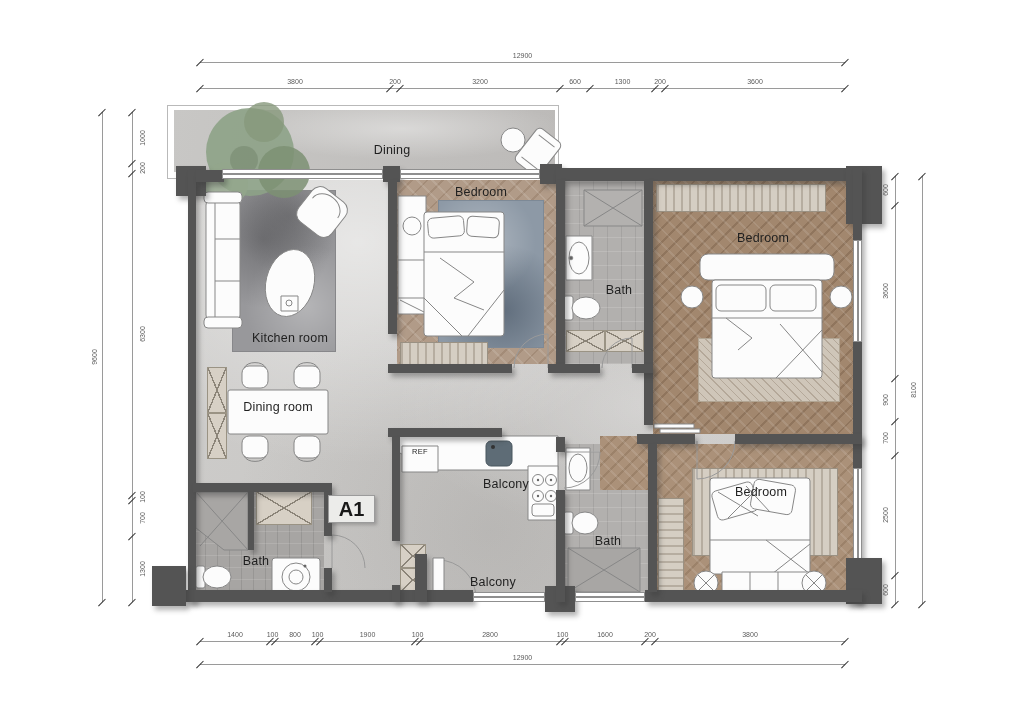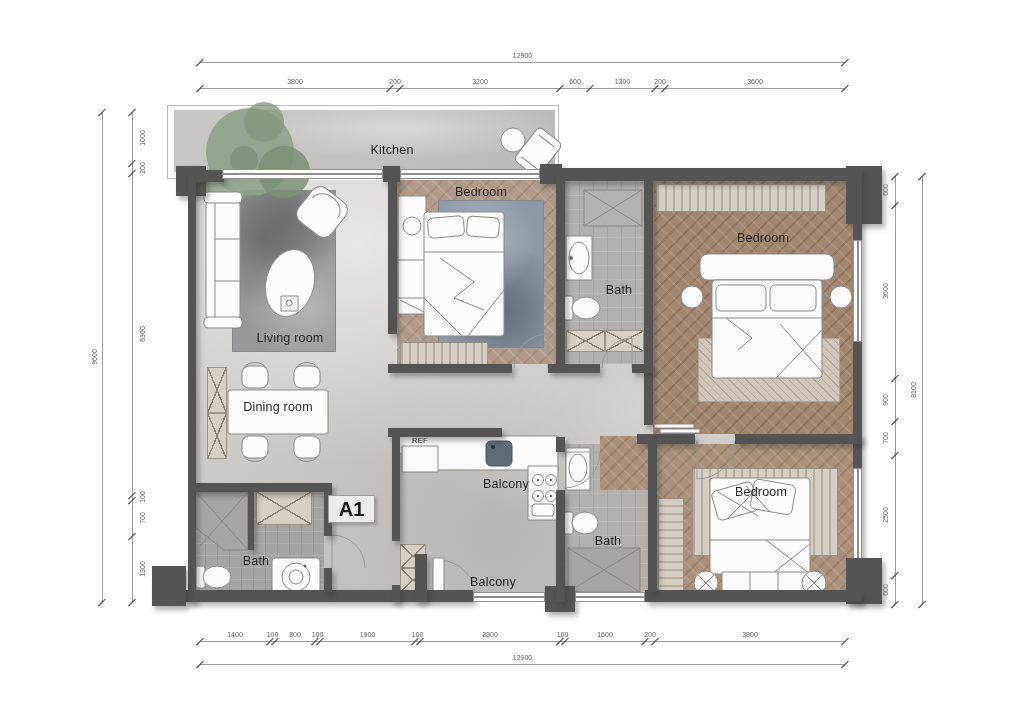--- a/index.html
+++ b/index.html
@@ -330,28 +330,28 @@
   <div class="wall" style="left:556px;top:437px;width:9px;height:15px"></div>
   <div class="wall" style="left:556px;top:490px;width:9px;height:112px"></div>
   <div class="wall" style="left:637px;top:434px;width:58px;height:10px"></div>
   <div class="wall" style="left:735px;top:434px;width:127px;height:10px"></div>
   <div class="wall" style="left:648px;top:444px;width:9px;height:148px"></div>
   <div class="wall" style="left:193px;top:483px;width:139px;height:9px"></div>
   <div class="wall" style="left:324px;top:492px;width:8px;height:44px"></div>
   <div class="wall" style="left:324px;top:568px;width:8px;height:24px"></div>
   <div class="wall" style="left:248px;top:492px;width:6px;height:58px"></div>
 
-  <div class="rlabel" style="left:392px;top:150px">Kitchen</div>
+  <div class="rlabel" style="left:392px;top:150px">Dining</div>
   <div class="rlabel" style="left:481px;top:192px">Bedroom</div>
   <div class="rlabel" style="left:619px;top:290px">Bath</div>
   <div class="rlabel" style="left:763px;top:238px">Bedroom</div>
-  <div class="rlabel" style="left:290px;top:338px">Living room</div>
+  <div class="rlabel" style="left:290px;top:338px">Kitchen room</div>
   <div class="rlabel" style="left:278px;top:407px">Dining room</div>
   <div class="rlabel" style="left:506px;top:484px">Balcony</div>
-  <div class="rlabel small" style="left:420px;top:440px">REF</div>
+  <div class="rlabel small" style="left:420px;top:451px">REF</div>
   <div class="rlabel" style="left:493px;top:582px">Balcony</div>
   <div class="rlabel" style="left:256px;top:561px">Bath</div>
   <div class="rlabel" style="left:608px;top:541px">Bath</div>
   <div class="rlabel" style="left:761px;top:492px">Bedroom</div>
   <div class="a1box">
       <span>A1</span>
     </div>
 
   <div class="abs" id="dims" style="left:0;top:0;width:1018px;height:720px">
       <div class="dim-line" style="left: 200px; top: 88px; width: 645px; height: 1px;"></div>

